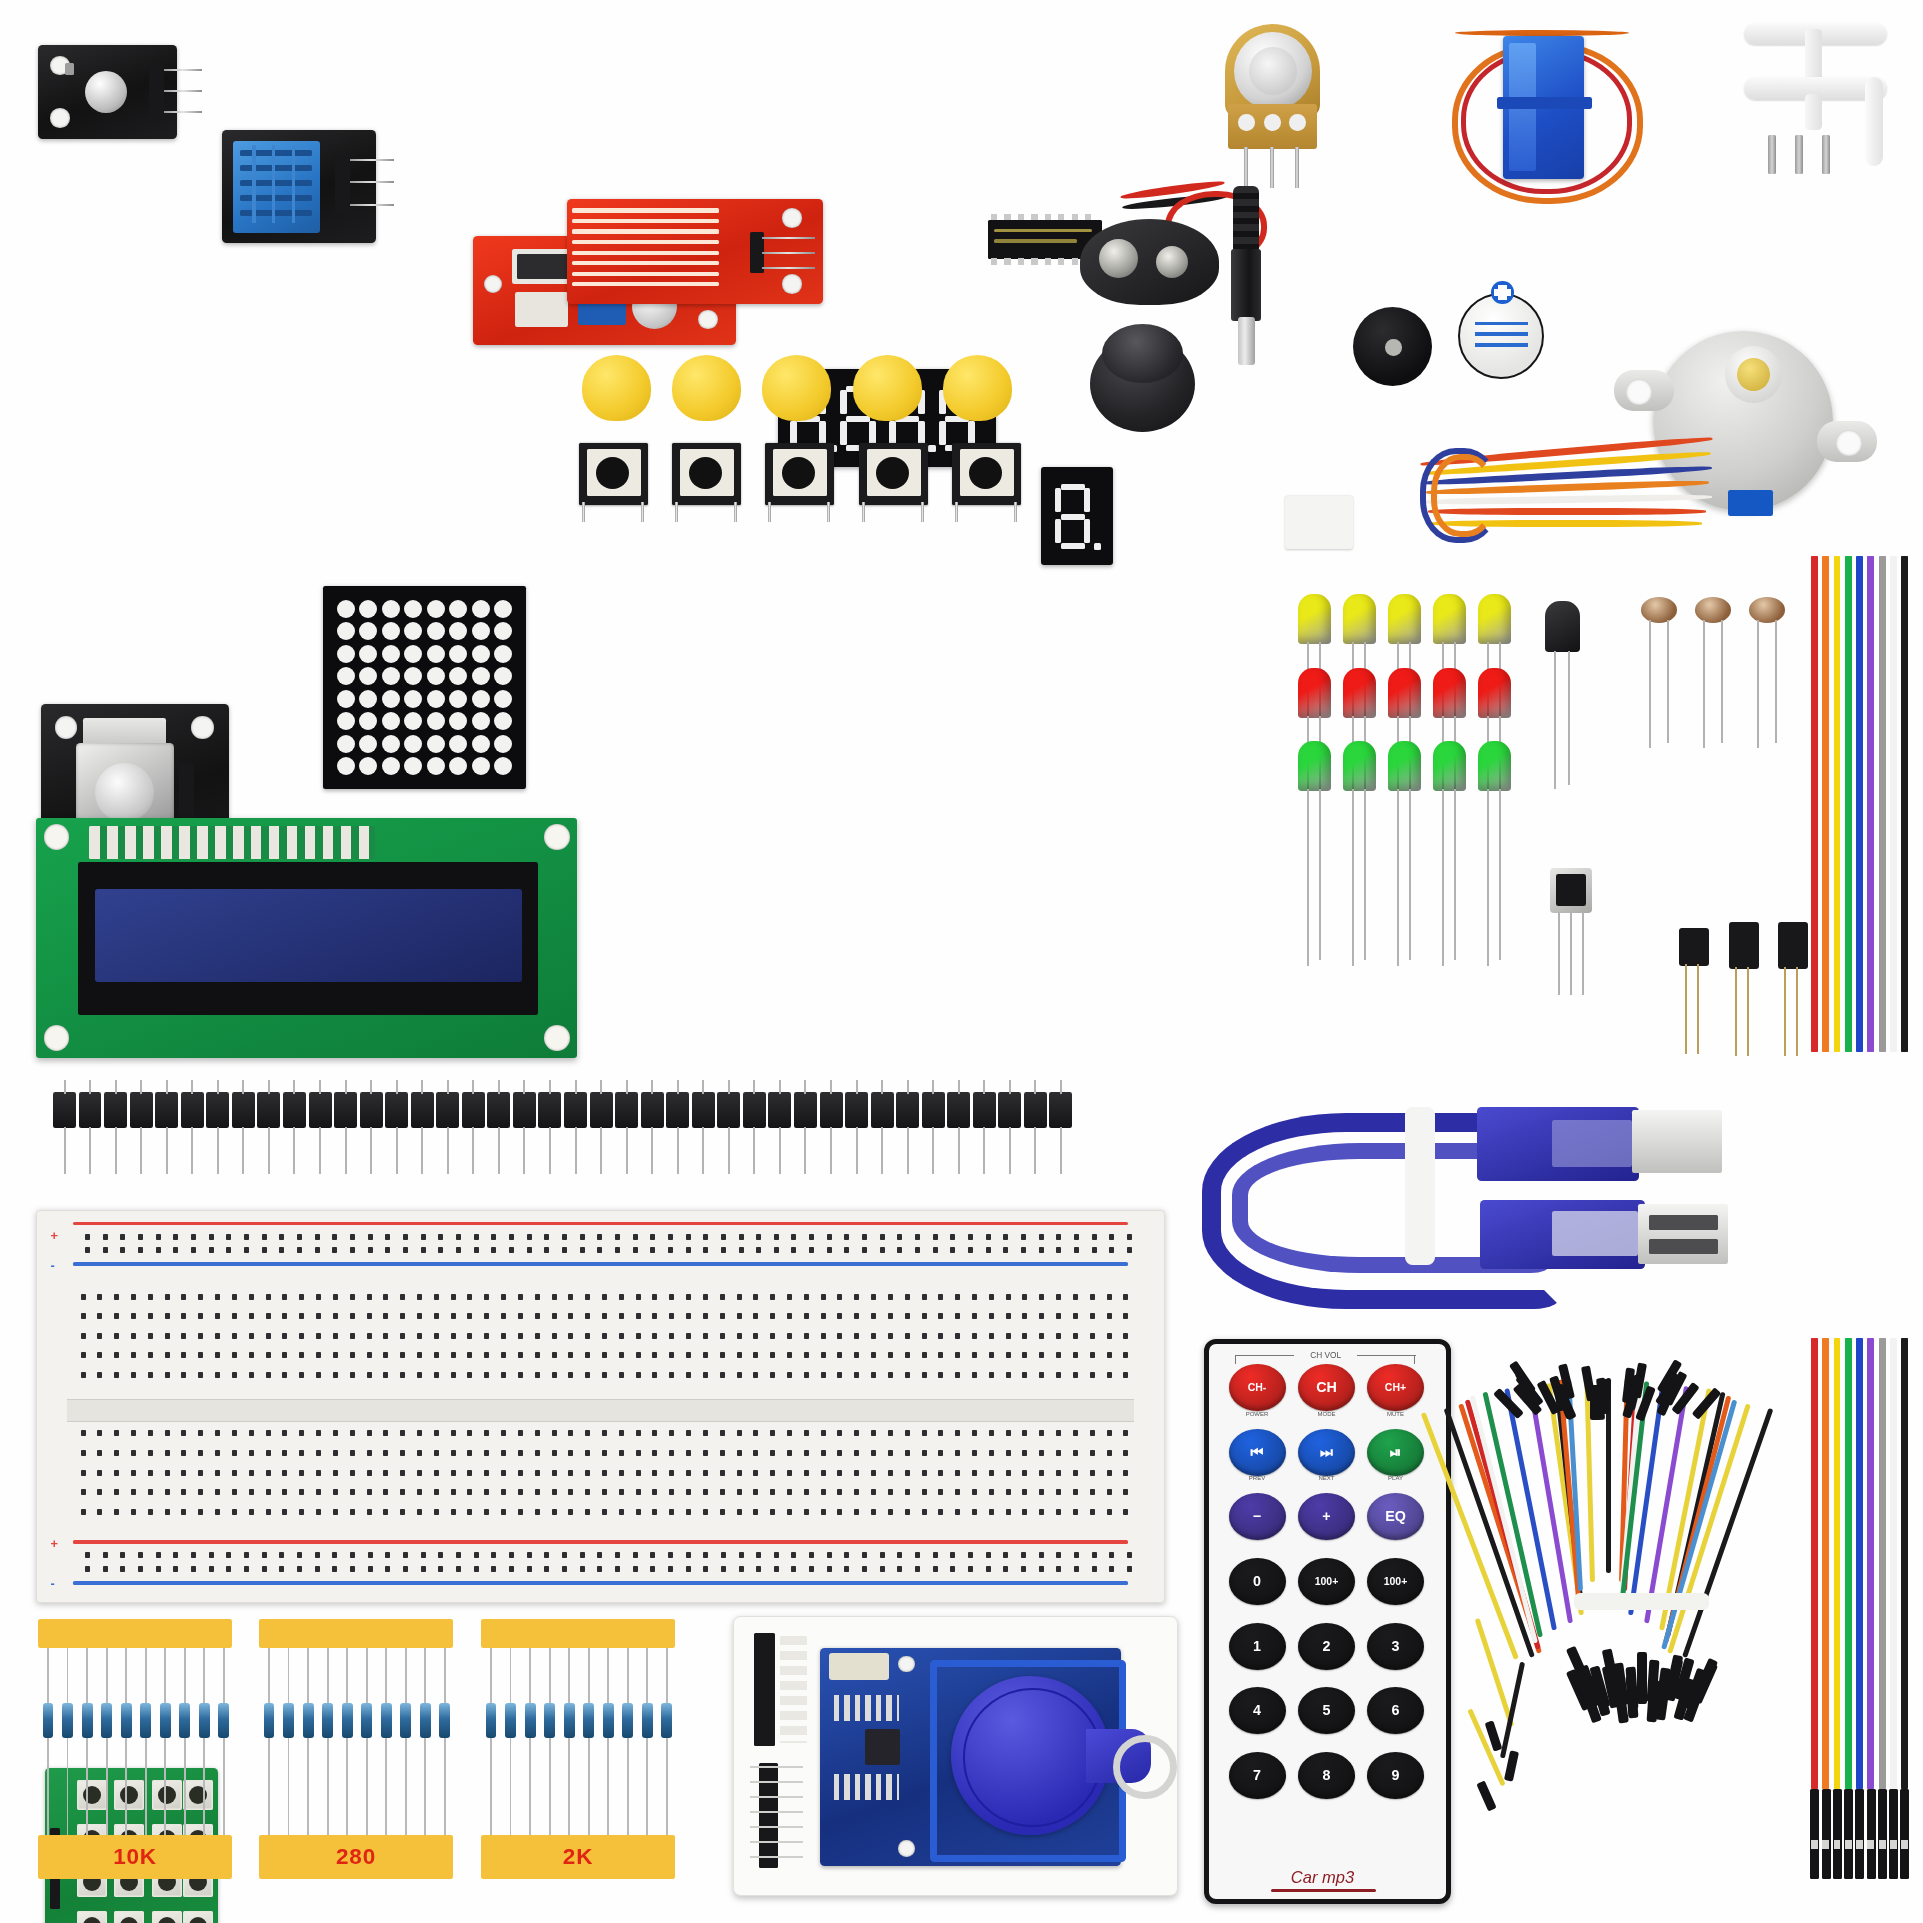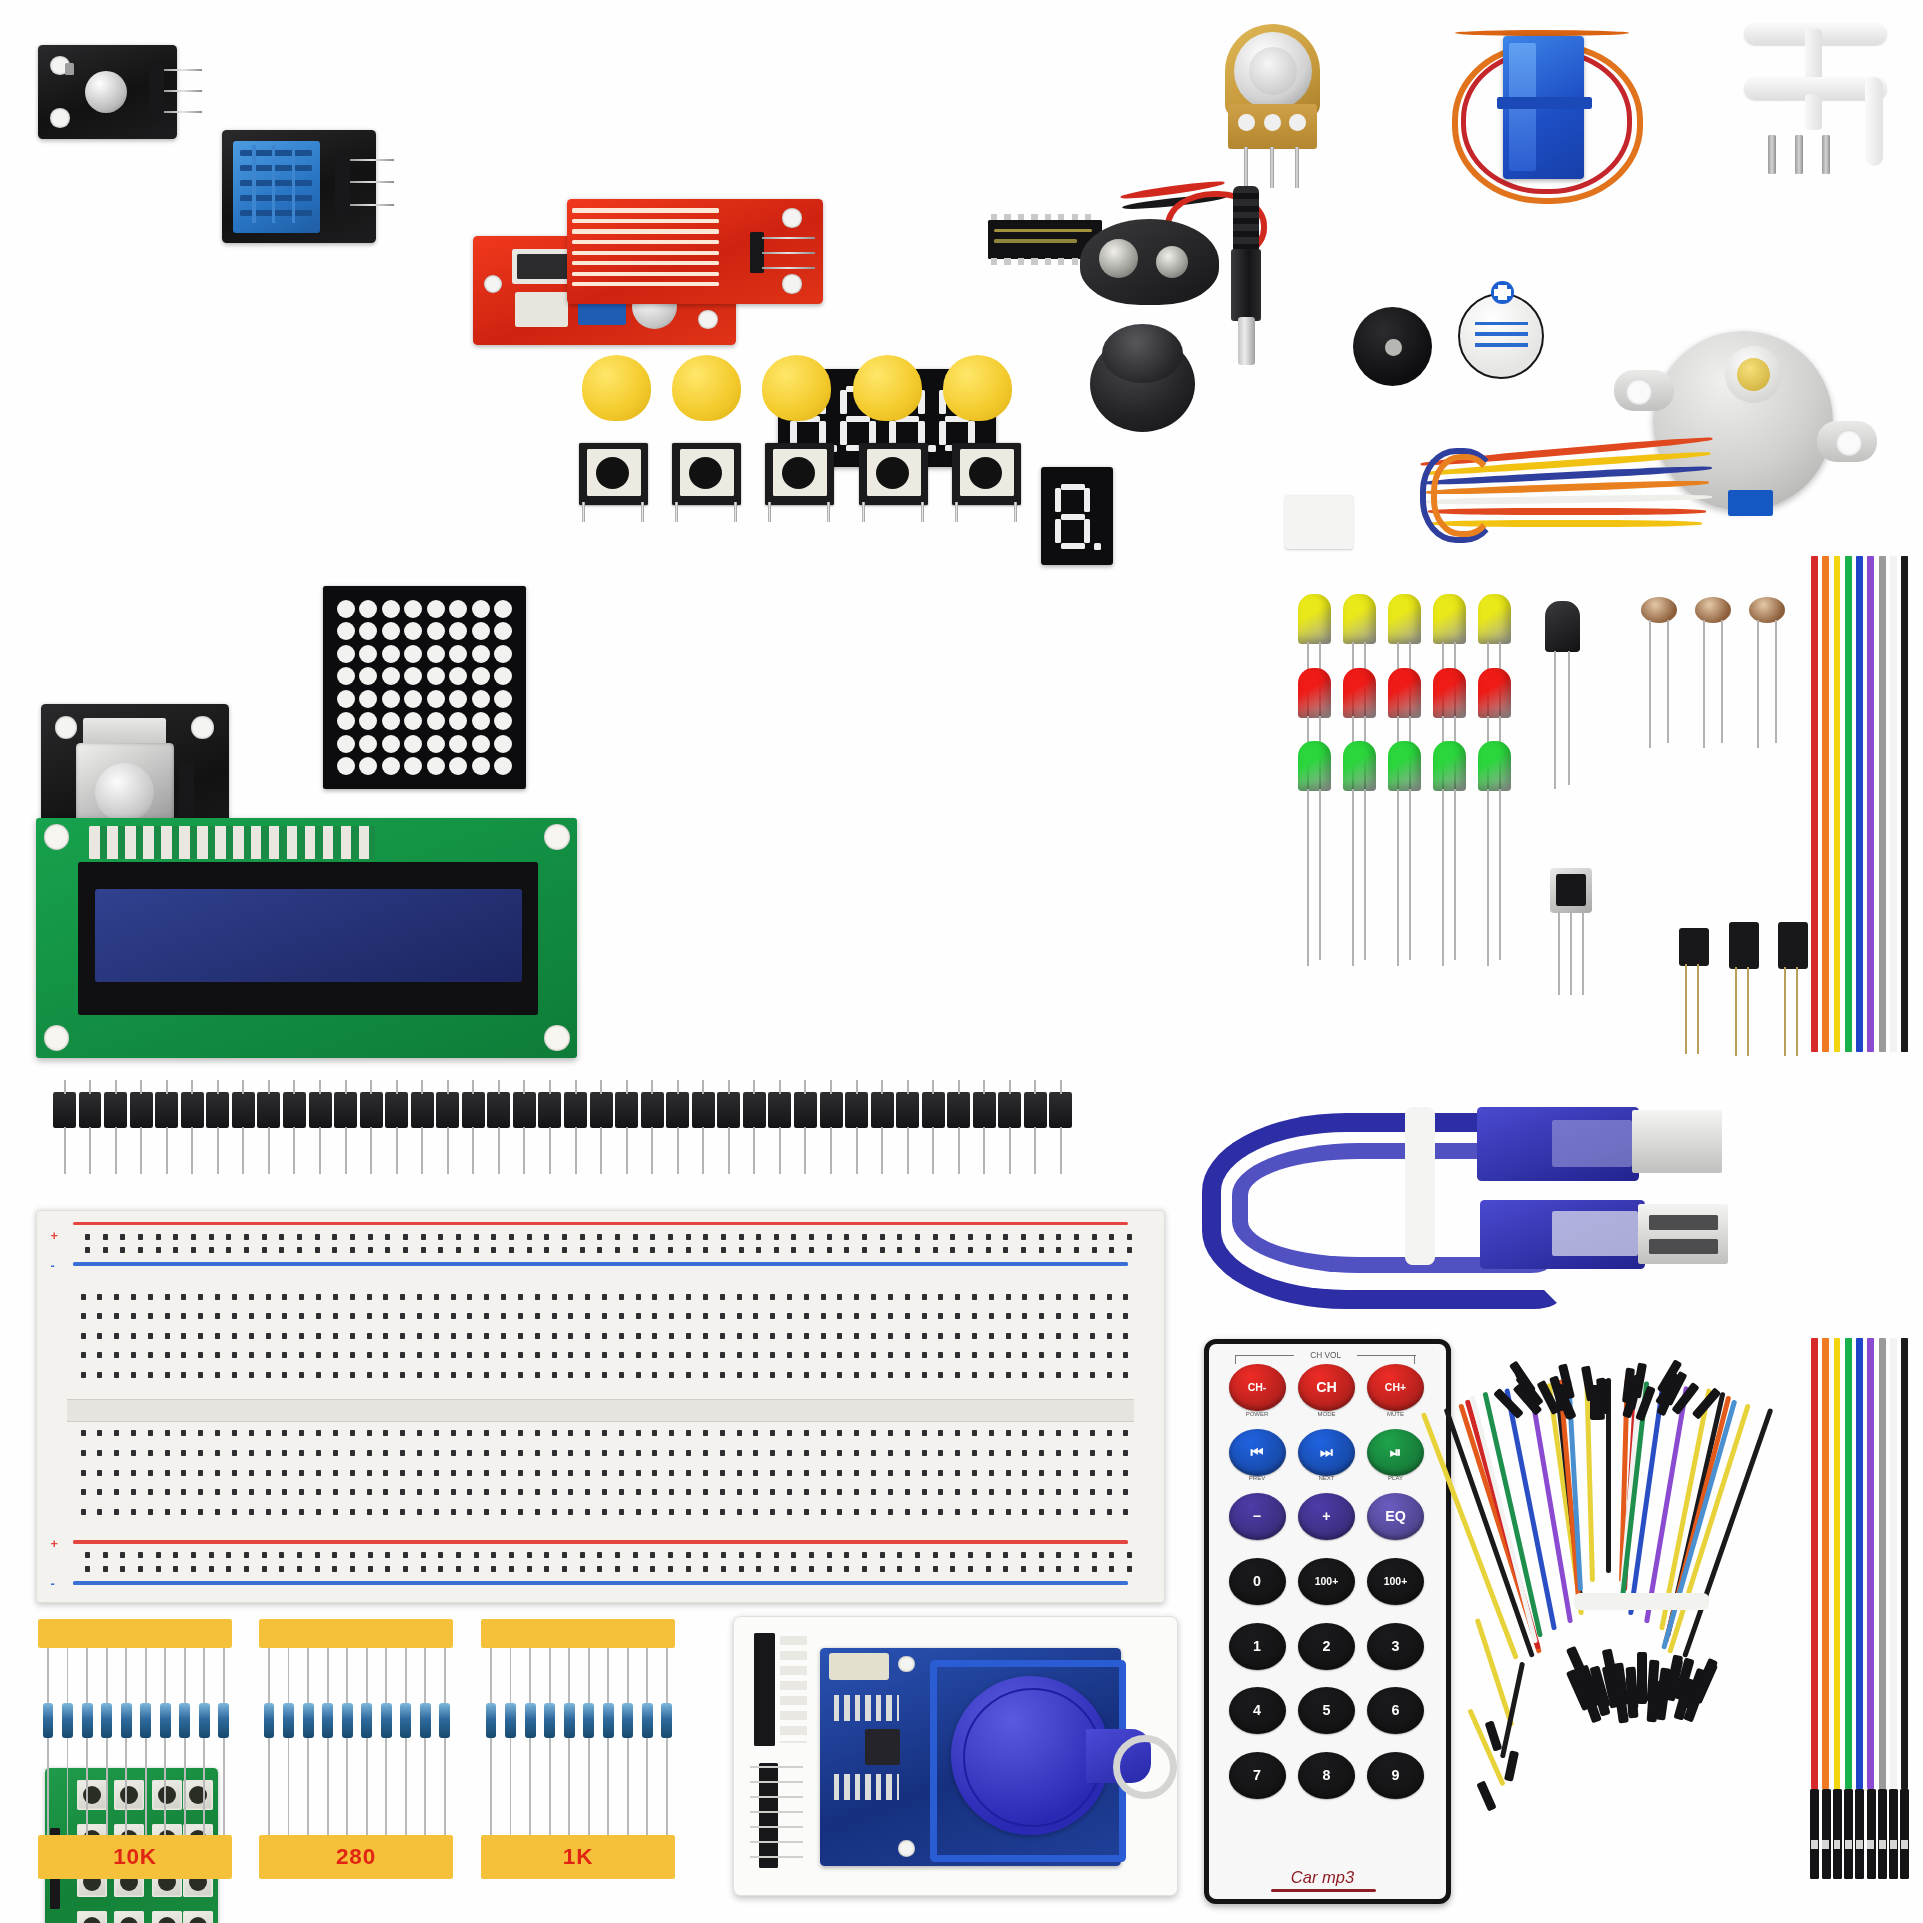--- a/index.html
+++ b/index.html
@@ -1760,21 +1760,21 @@
       <div class="res-body" style="left: 102px; top: 84px; height: 35px;"></div>
       <div class="res-wire" style="left: 126px; top: 0px; height: 248px;"></div>
       <div class="res-body" style="left: 122px; top: 84px; height: 35px;"></div>
       <div class="res-wire" style="left: 146px; top: 0px; height: 248px;"></div>
       <div class="res-body" style="left: 141px; top: 84px; height: 35px;"></div>
       <div class="res-wire" style="left: 165px; top: 0px; height: 248px;"></div>
       <div class="res-body" style="left: 161px; top: 84px; height: 35px;"></div>
       <div class="res-wire" style="left: 185px; top: 0px; height: 248px;"></div>
       <div class="res-body" style="left: 180px; top: 84px; height: 35px;"></div>
       <div class="res-tape" style="left: 0px; top: 0px; width: 194px; height: 28.6px; background: rgb(245, 193, 58);"></div>
-      <div class="res-tape" style="left: 0px; top: 216px; width: 194px; height: 44px; background: rgb(245, 193, 58); color: rgb(224, 38, 18);">1K</div>
+      <div class="res-tape" style="left: 0px; top: 216px; width: 194px; height: 44px; background: rgb(245, 193, 58); color: rgb(224, 38, 18);">2K</div>
     </div>
 
   <div class="it" style="left:733px;top:1616px;width:443px;height:293px;">
     <div style="position:absolute;left:0;top:0;width:443px;height:278px;background:#fbfbf9;border-radius:7.5px;box-shadow:0 2.3px 6.8px rgba(0,0,0,.22);border:0.8px solid #e2e0da;"></div>
     <div class="hdr" style="left:21px;top:16.5px;width:21px;height:113px;"></div>
     <div style="position:absolute;left:47px;top:19.5px;width:27px;height:107px;background:repeating-linear-gradient(180deg,#e9e8e2 0 9px,#fbfbf9 9px 15px);border-radius:1.5px;"></div>
     <div class="hdr" style="left:25.6px;top:147px;width:19.5px;height:105px;"></div>
     <div style="position:absolute;left:16.5px;top:150px;width:53px;height:99px;background:repeating-linear-gradient(180deg,#cfcfcc 0 2.3px,transparent 2.3px 15px);"></div>
     <div class="pcb pcb-blue" style="position:absolute;left:87px;top:32px;width:301px;height:218px;">
       <div style="position:absolute;left:9px;top:4.5px;width:60px;height:27px;background:#e4e0cf;border-radius:3px;"></div>

